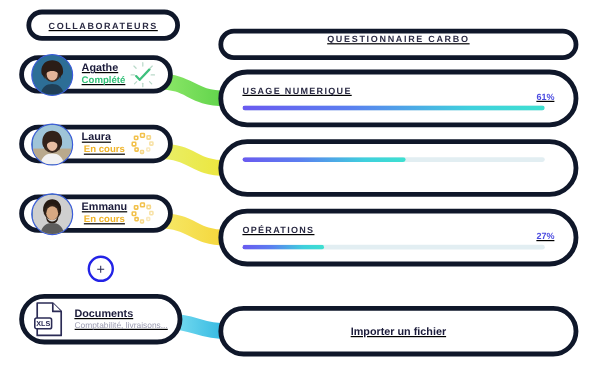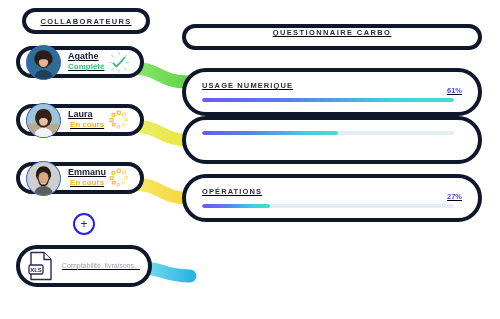--- a/index.html
+++ b/index.html
@@ -92,21 +92,21 @@
     display:flex;justify-content:center;
   }
   .hdr-quest .txt{
     font-size:7.5px;letter-spacing:1.4px;color:#2b2b44;font-weight:600;white-space:nowrap;
   }
 
   .qcard{
     left:182px;width:300px;height:48px;
     padding:8px 16px 0 16px;
   }
-  .qcard.q0{top:68px;}
+  .qcard.q0{top:58px;}
   .qcard.q1{top:116px;}
   .qcard.q2{top:174px;}
 
   .qtop{display:flex;align-items:flex-start;justify-content:space-between;}
   .qlabel{
     font-size:7.5px;font-weight:700;letter-spacing:1.1px;color:#2b2b44;
     white-space:nowrap;padding-top:1px;
   }
   .qpct{
     font-size:7.5px;font-weight:700;color:#4a4ae0;white-space:nowrap;
@@ -265,20 +265,21 @@
   <div class="pill docs">
     <div class="docicon">
       <svg viewBox="0 0 26 30">
         <path d="M3 1.5h13l7 7v20H3z" fill="#ffffff" stroke="#2b2b55" stroke-width="1.4" stroke-linejoin="round"></path>
         <path d="M16 1.5v7h7" fill="#ffffff" stroke="#2b2b55" stroke-width="1.4" stroke-linejoin="round"></path>
         <rect x="1" y="14" width="14" height="9" rx="1.6" fill="#ffffff" stroke="#2b2b55" stroke-width="1.3"></rect>
         <text x="8" y="20.6" font-family="'Liberation Sans', sans-serif" font-size="6" font-weight="700" fill="#2b2b55" text-anchor="middle">XLS</text>
       </svg>
     </div>
     <div class="doc-txt">
+      <div class="doc-title">Documents</div>
       <div class="doc-sub">Comptabilité, livraisons...</div>
     </div>
   </div>
 
   <div class="pill hdr-quest">
     <span class="txt">QUESTIONNAIRE CARBO</span>
   </div>
 
   <div class="pill qcard q0">
     <div class="qtop">
@@ -299,14 +300,17 @@
   <div class="pill qcard q2">
     <div class="qtop">
       <span class="qlabel">OPÉRATIONS</span>
       <span class="qpct">27%</span>
     </div>
     <div class="qtrack">
       <div class="qfill" style="width: 27%;"></div>
     </div>
   </div>
 
+  <div class="pill importcard">
+    <span class="txt">Importer un fichier</span>
+  </div>
 
 </div>
 
 </body></html>

